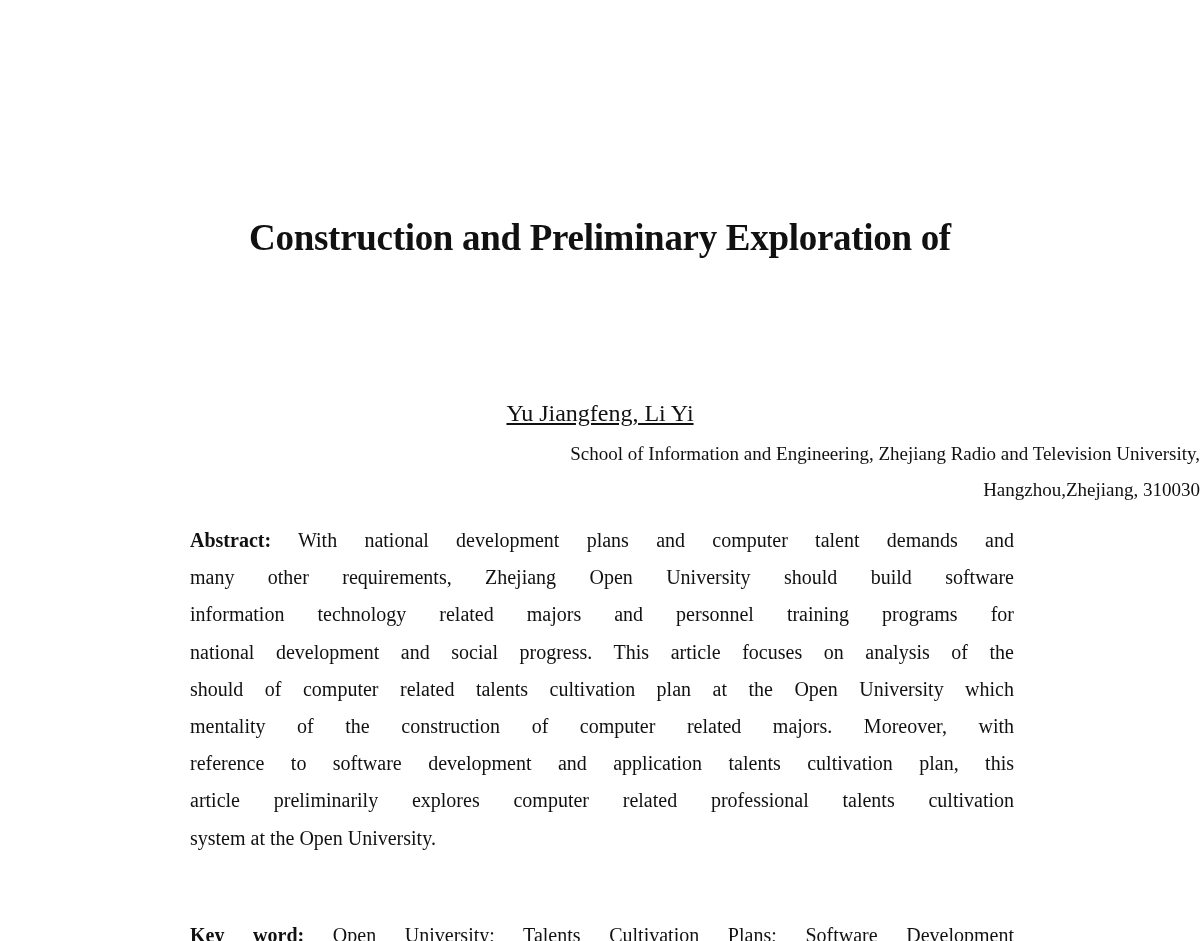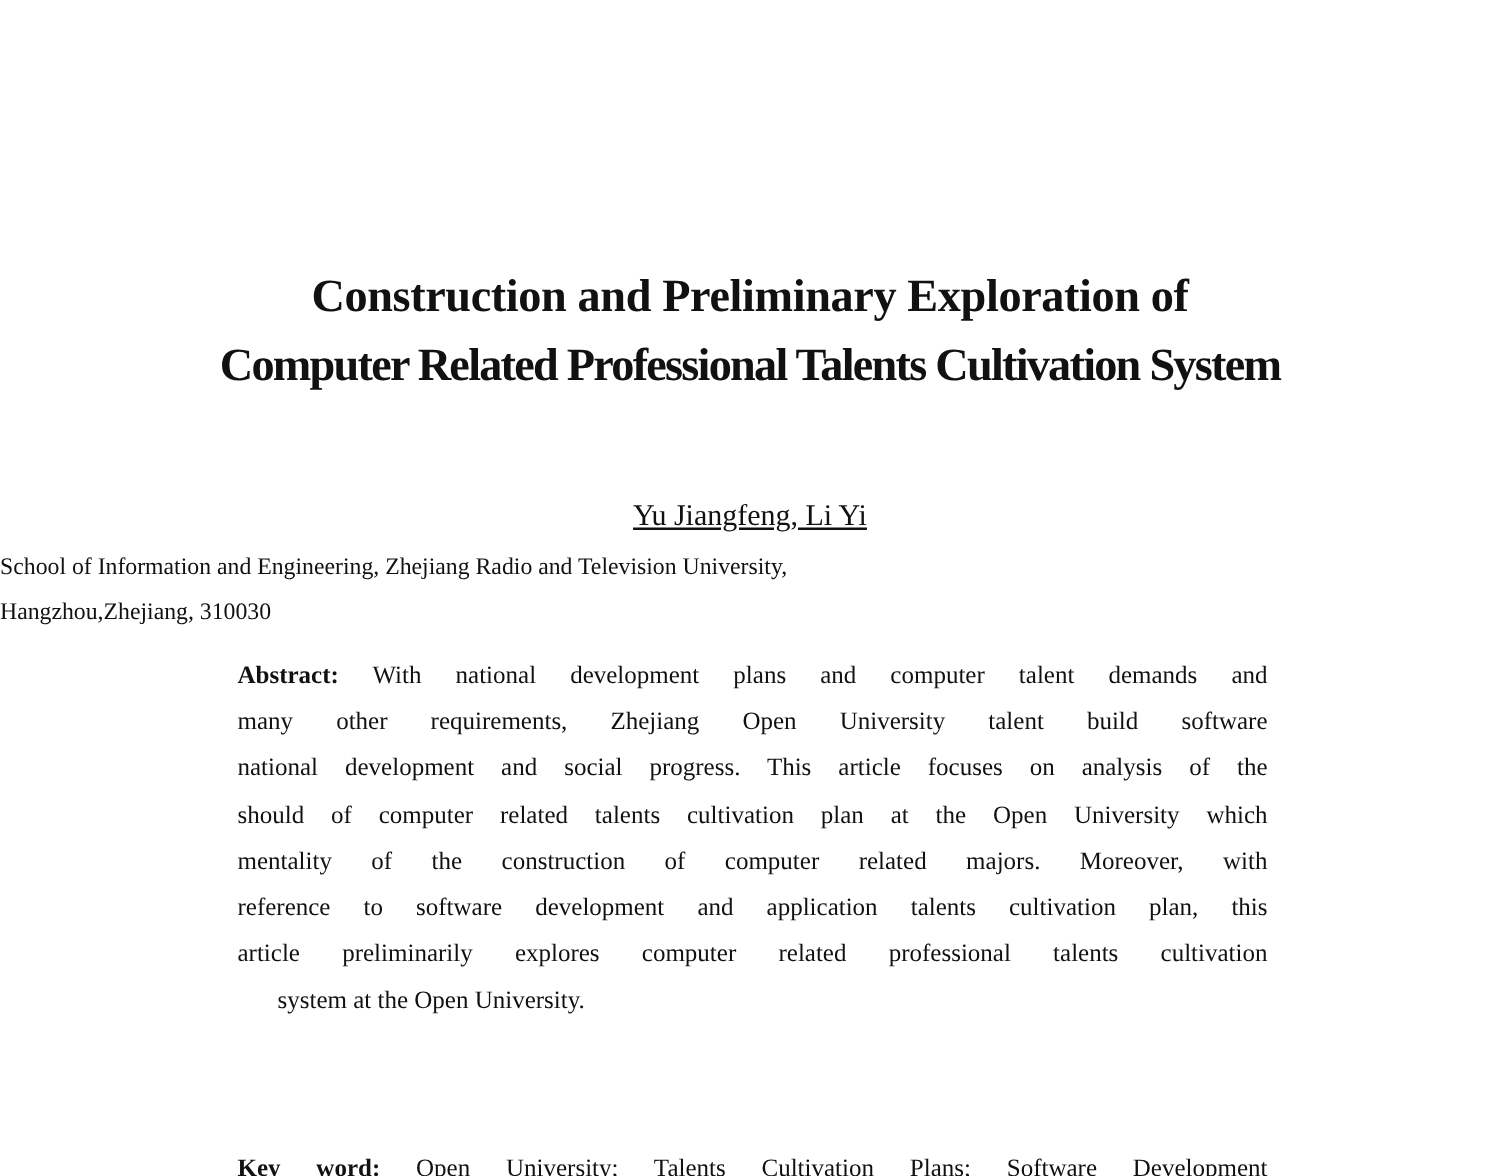--- a/index.html
+++ b/index.html
@@ -39,21 +39,21 @@
       left: 0; width: 1200px;
       top: 398px;
       text-align: center;
       font-size: 24px;
       line-height: 30px;
       text-decoration: underline;
     }
     .affiliation {
       position: absolute;
       left: 0; width: 1200px;
-      text-align: left;
+      text-align: right;
       font-size: 19px;
       line-height: 36px;
       top: 436px;
     }
     .affiliation .line { display: block; white-space: nowrap; }
     .abstract {
       position: absolute;
       left: 190px;
       width: 824px;
       top: 522px;
@@ -64,21 +64,20 @@
     .abstract .line {
       display: block;
       white-space: nowrap;
       text-align: justify;
       text-align-last: justify;
       height: 37.2px;
       overflow: visible;
     }
     .abstract .line.last {
       text-align-last: left;
-      margin-left: 32px;
     }
     .abstract .label {
       font-weight: bold;
     }
     .keywords {
       position: absolute;
       left: 190px;
       width: 824px;
       top: 917px;
       font-size: 20px;
@@ -88,33 +87,33 @@
     }
     .keywords .label { font-weight: bold; }
   </style>
 </head>
 <body>
 
 <div class="page">
 
   <div class="title">
     <span class="line">Construction and Preliminary Exploration of</span>
-    <span class="line condensed">Computer Related Professional Talents Cultivation System</span>
   </div>
 
   <div class="authors">Yu Jiangfeng, Li Yi</div>
 
   <div class="affiliation">
     <span class="line">School of Information and Engineering, Zhejiang Radio and Television University,</span>
     <span class="line">Hangzhou,Zhejiang, 310030</span>
   </div>
 
   <div class="abstract">
     <span class="line"><span class="label">Abstract:</span><span> With national development plans and computer talent demands and</span></span>
-    <span class="line">many other requirements, Zhejiang Open University talent build software</span>
+    <span class="line">many other requirements, Zhejiang Open University should build software</span>
+    <span class="line">information technology related majors and personnel training programs for</span>
     <span class="line">national development and social progress. This article focuses on analysis of the</span>
     <span class="line">should of computer related talents cultivation plan at the Open University which</span>
     <span class="line">mentality of the construction of computer related majors. Moreover, with</span>
     <span class="line">reference to software development and application talents cultivation plan, this</span>
     <span class="line">article preliminarily explores computer related professional talents cultivation</span>
     <span class="line last">system at the Open University.</span>
   </div>
 
   <div class="keywords"><span class="label">Key word:</span><span> Open University; Talents Cultivation Plans; Software Development</span></div>
 

